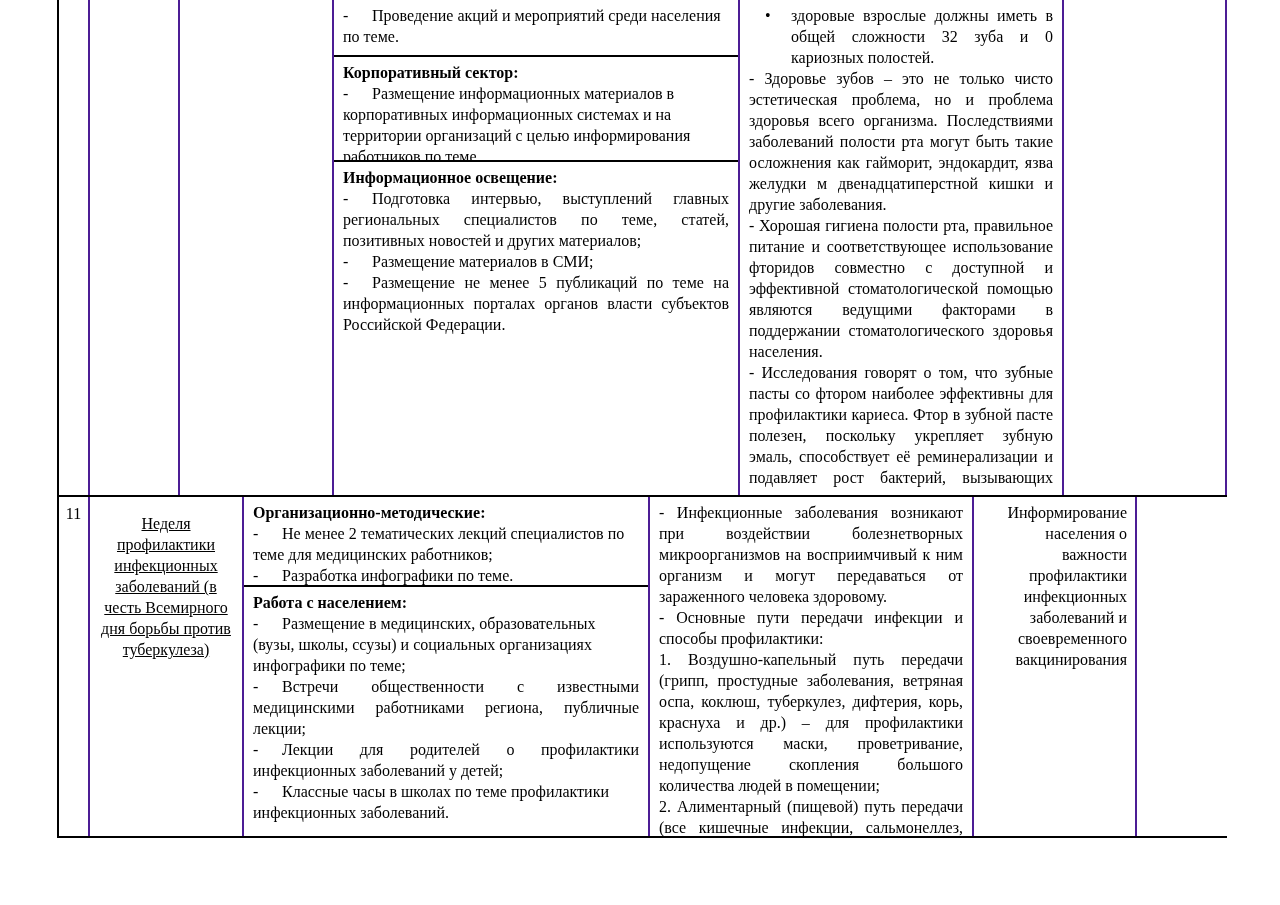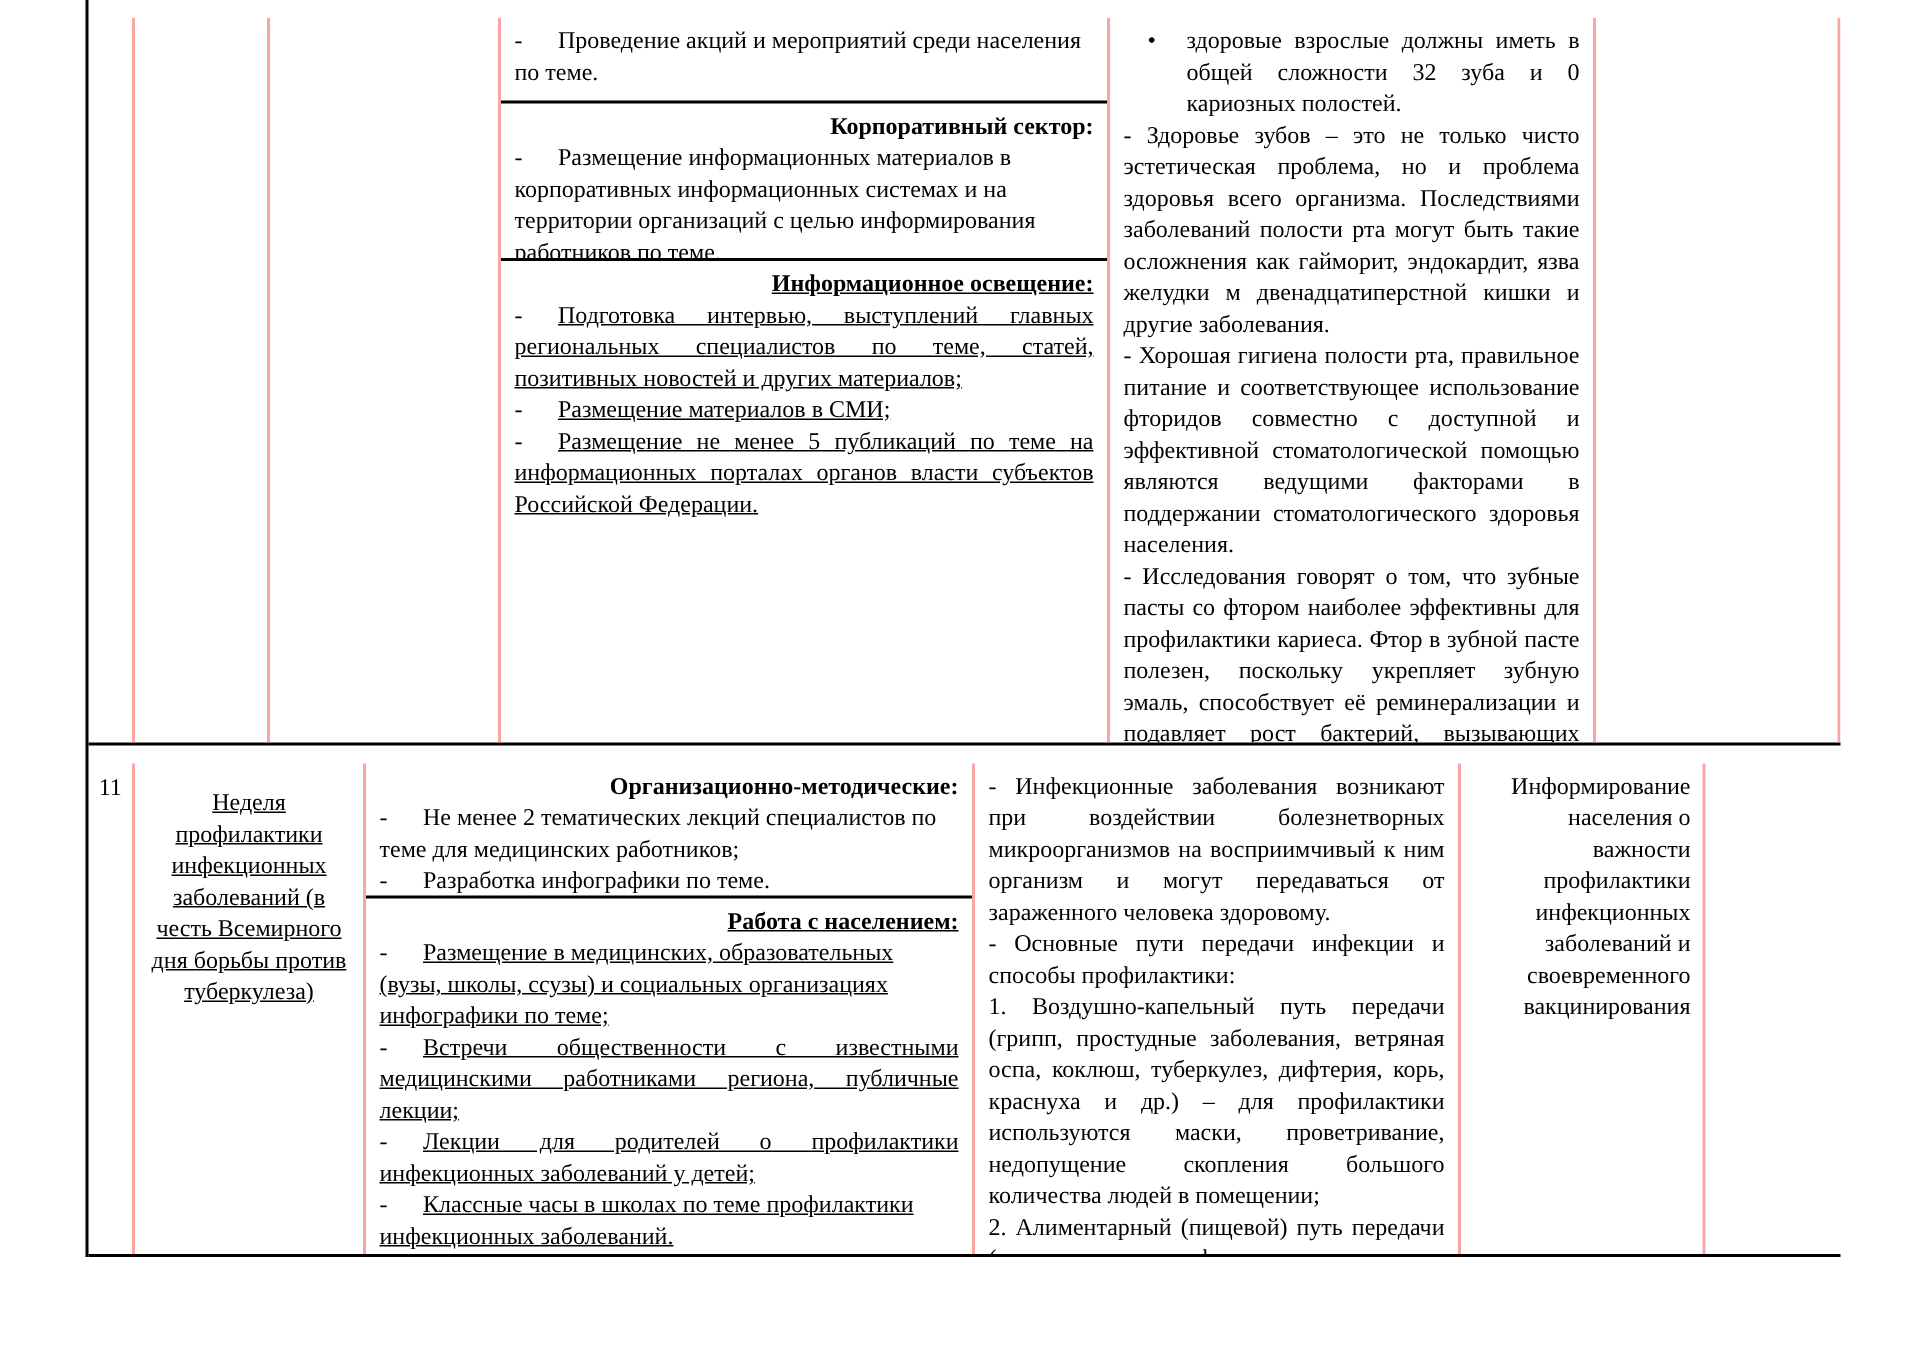--- a/index.html
+++ b/index.html
@@ -28,51 +28,49 @@
   }
   .trow {
     display: flex;
     border-bottom: 2px solid #000;
     box-sizing: border-box;
     overflow: hidden;
   }
   .trow-cont { height: 497px; }
   .trow-11   { height: 341px; }
   .cell {
-    border-right: 2px solid #fca5a5;
+    border-right: 2px solid #4c1d95;
     box-sizing: border-box;
     overflow: hidden;
     flex-shrink: 0;
-    margin-top: 12px;
   }
   .c-num   { width: 31px;  text-align: center; padding-top: 6px; }
   .c-date  { width: 90px;  text-align: center; padding-top: 6px; }
   .c-week  { width: 154px; text-align: center; padding: 16px 8px; text-decoration: underline; }
   .c-act   { width: 406px; display: flex; flex-direction: column; }
   .c-info  { width: 324px; padding: 5px 9px; }
   .c-purp  { width: 163px; padding: 5px 8px; text-align: right; }
   .subcell {
     border-bottom: 2px solid #000;
     box-sizing: border-box;
     padding: 5px 9px;
     overflow: hidden;
   }
   .subcell:last-child {
     border-bottom: none;
     flex: 1;
-    text-decoration: underline;
   }
   .sub-1a { height: 57px; }
   .sub-2a { height: 105px; }
   .sub-1b { height: 90px; }
   .block { text-align: justify; }
   .block.align-left { text-align: left; }
   .block.heading {
     font-weight: bold;
-    text-align: right;
+    text-align: left;
   }
   .block.dash .dash-marker {
     display: inline-block;
     width: 29px;
   }
   .block.bullet {
     position: relative;
     padding-left: 42px;
   }
   .block.bullet .bullet-marker {

